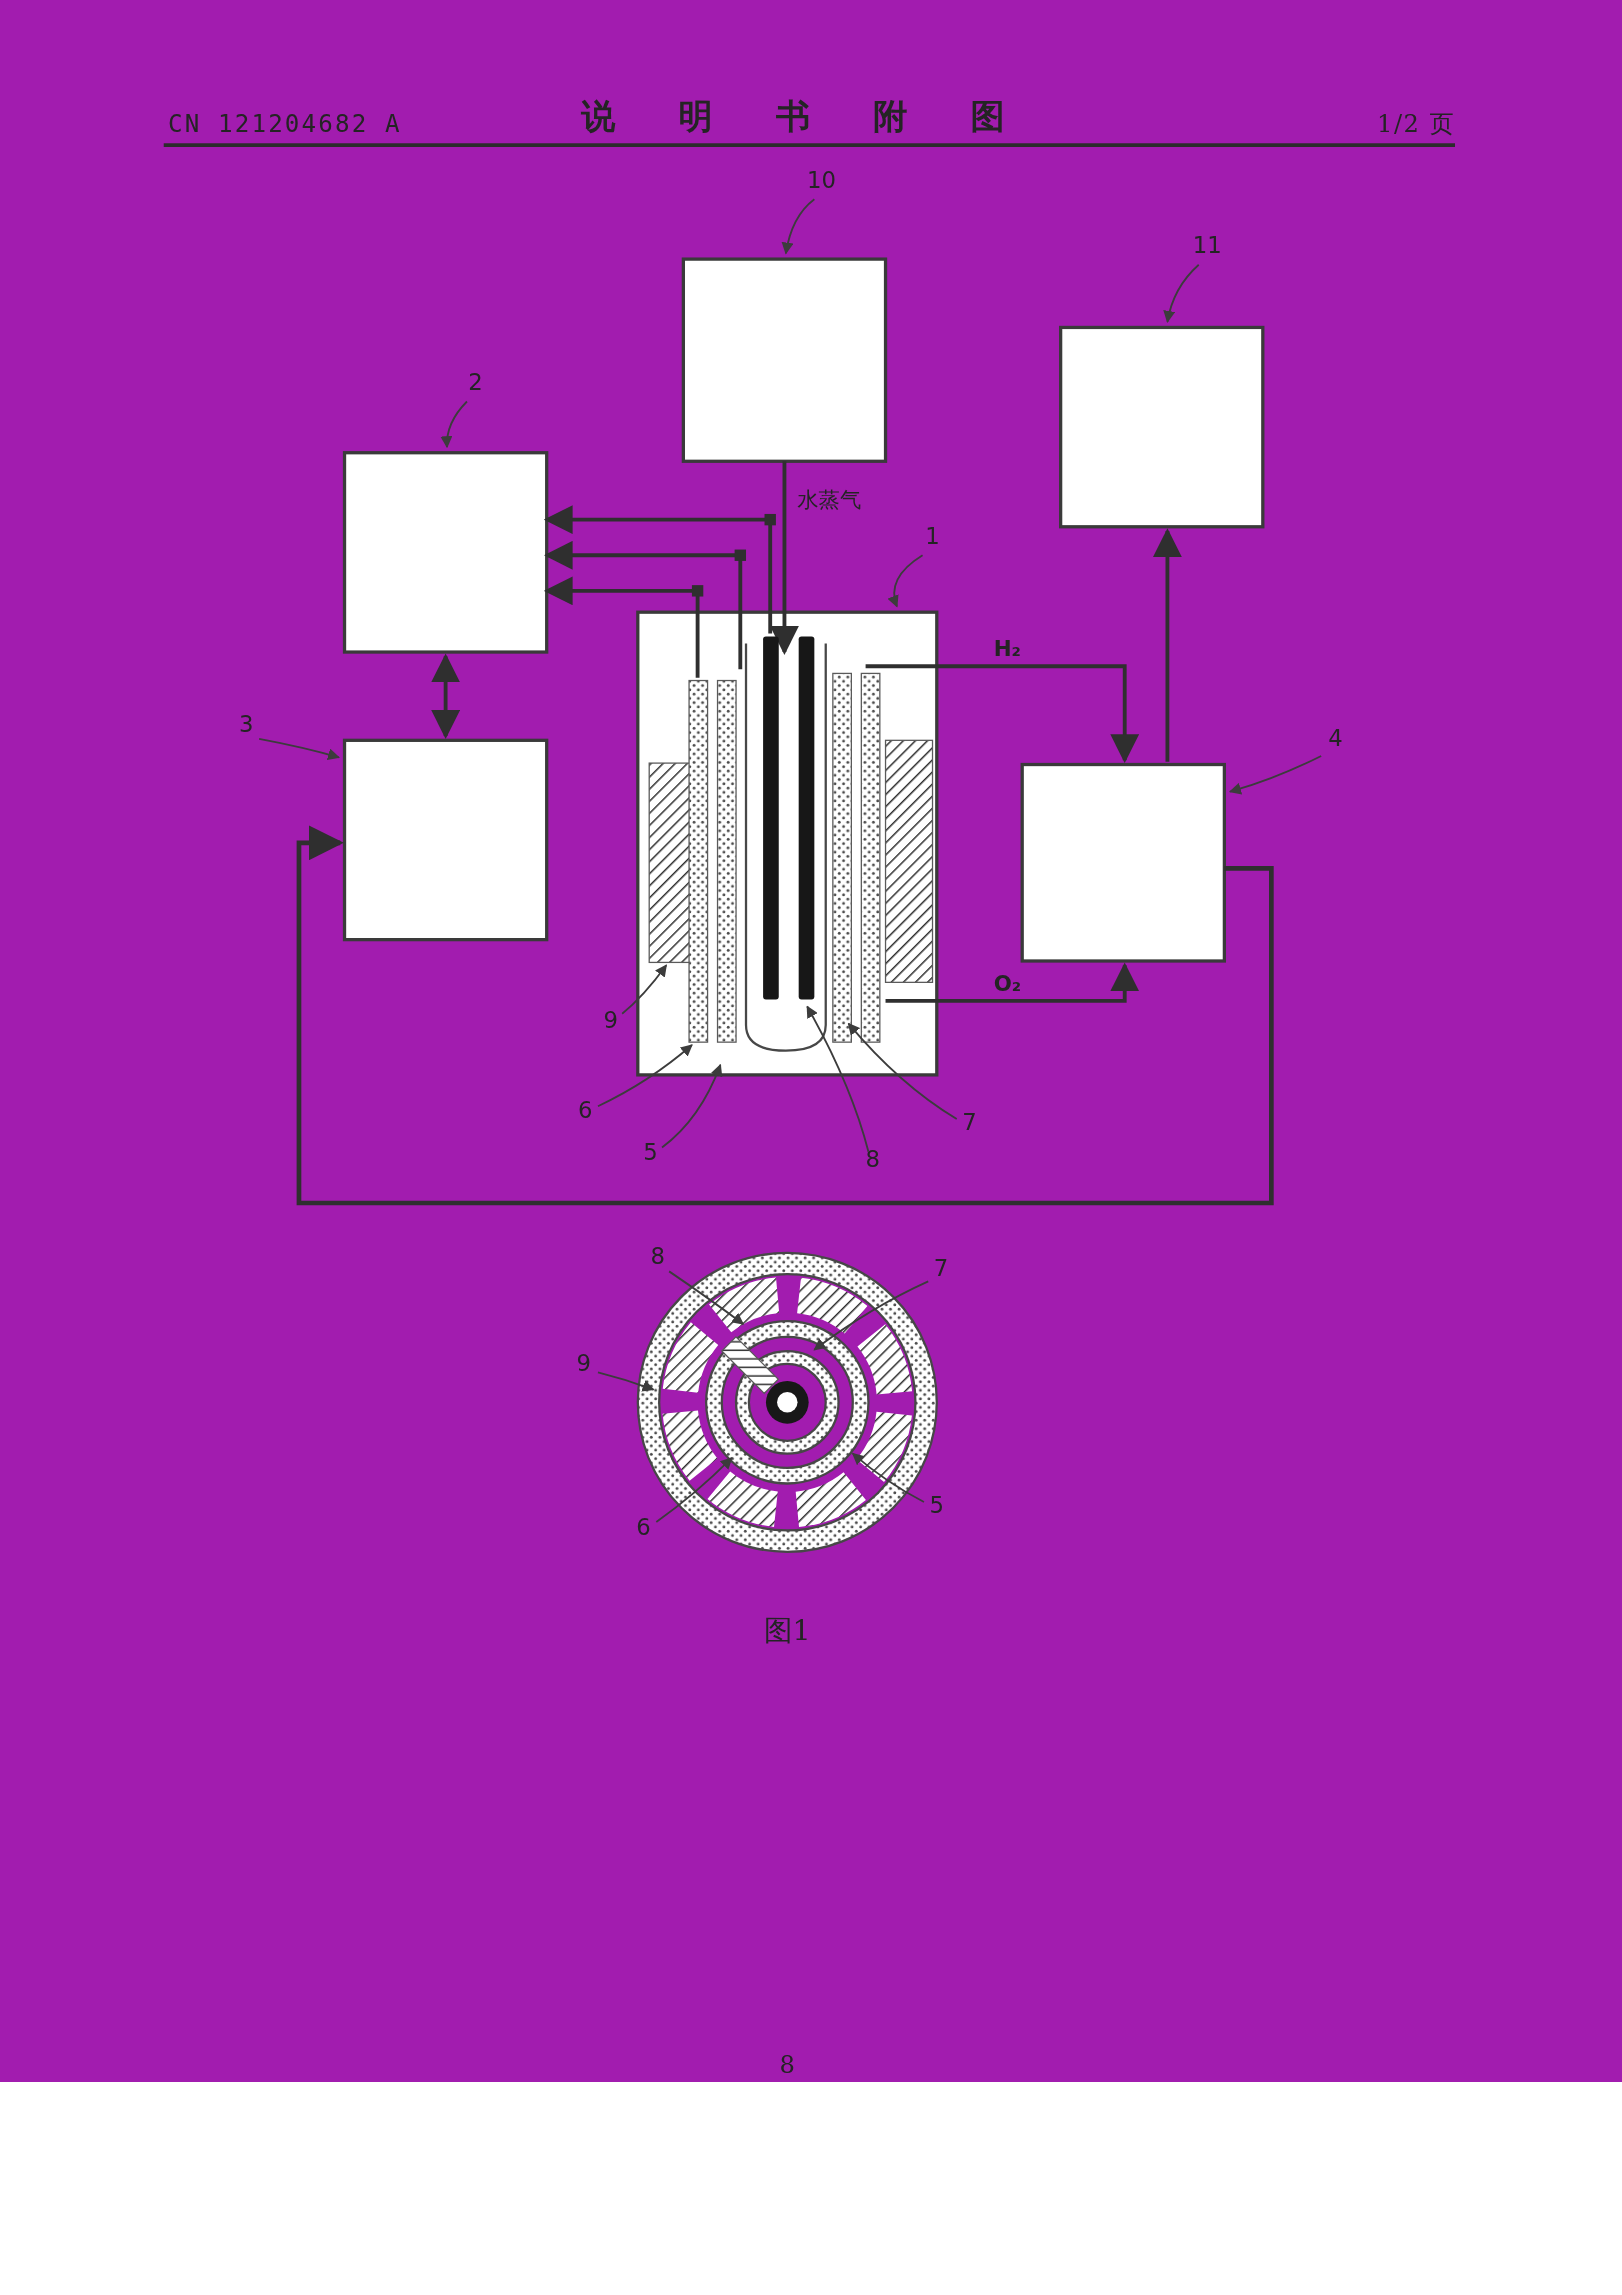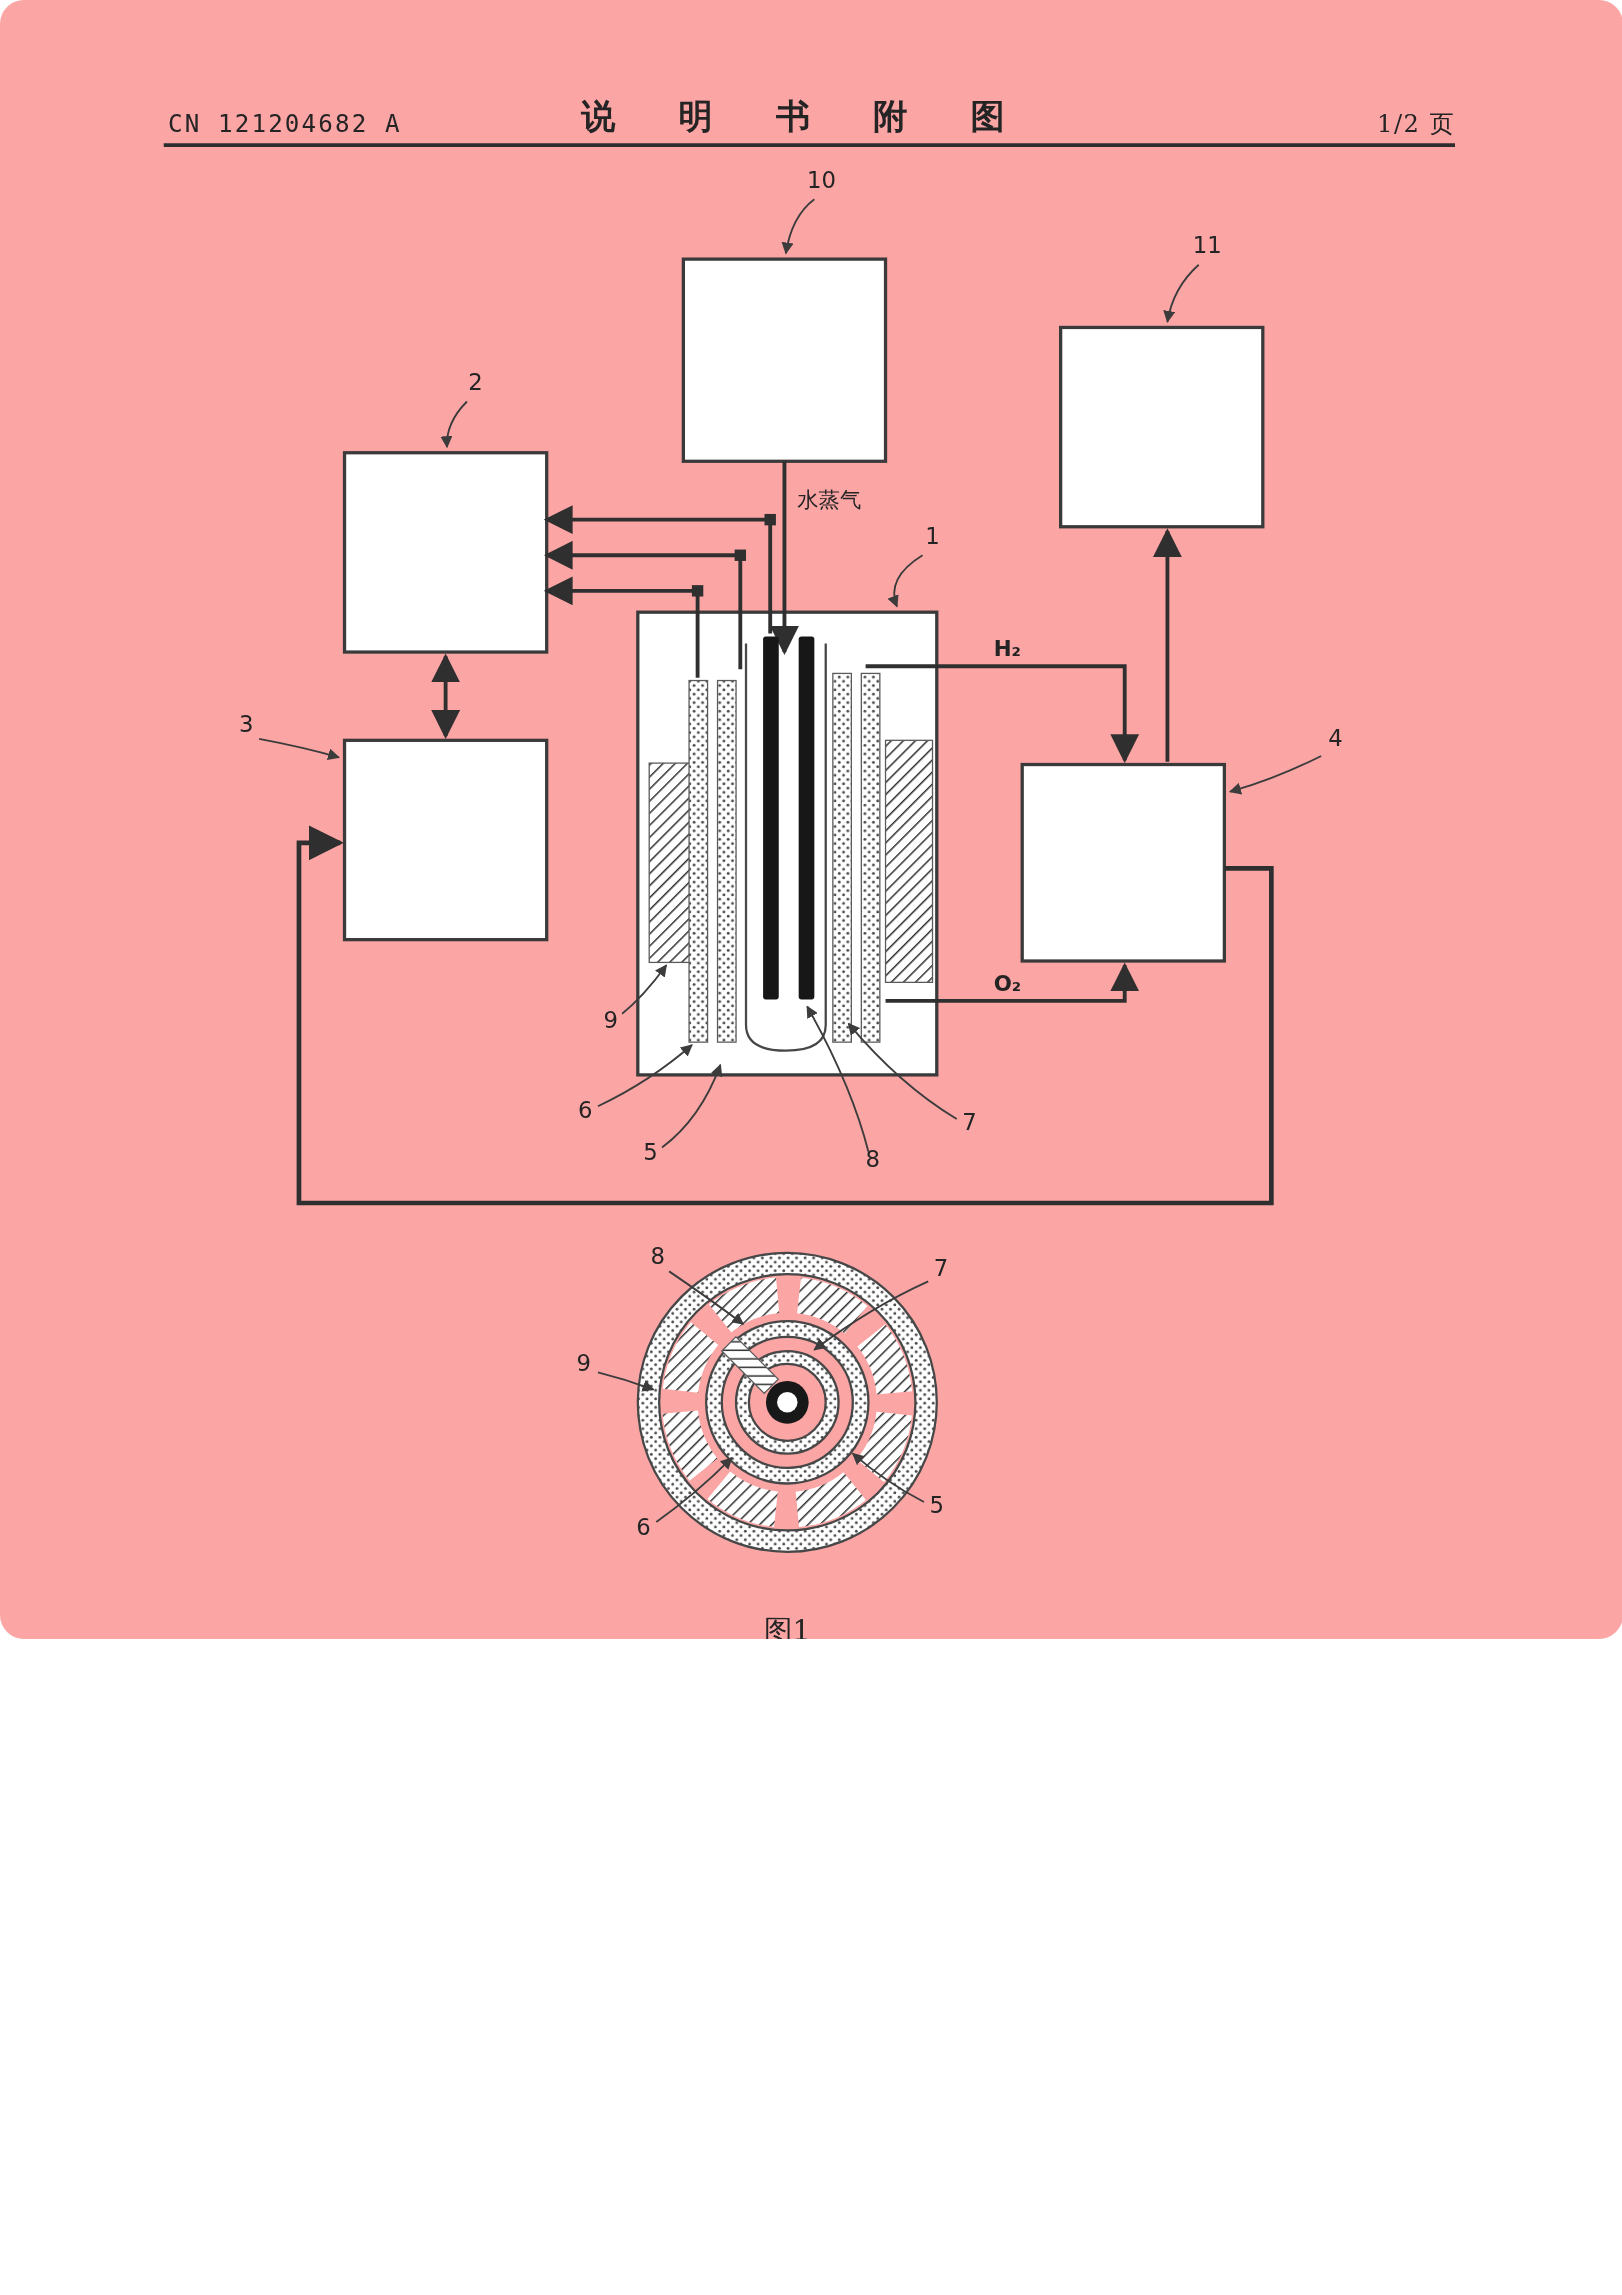--- a/index.html
+++ b/index.html
@@ -1,22 +1,21 @@
 <!DOCTYPE html>
 <html style="font-size:10.5px"><head>
 <meta charset="utf-8">
 <style>
   html,body{margin:0;padding:0;background:#ffffff;}
   .page{
     position:relative;
-    width:1623px;height:1639px;
-    background:#fca5a5;
+    width:1623px;height:2082px;
+    background:#a21caf;
     font-family:"DejaVu Sans","Liberation Sans",sans-serif;
     overflow:hidden;
-    border-radius:24px;
   }
   svg{position:absolute;inset:0;display:block;}
   text{fill:#242424;}
   .docnum{font-family:"DejaVu Sans Mono","Liberation Mono",monospace;font-size:17px;letter-spacing:1.5px;}
   .pageind{font-family:"DejaVu Serif","Liberation Serif",serif;font-size:17px;letter-spacing:1px;}
   .doctitle{font-family:"DejaVu Sans","Liberation Sans",sans-serif;font-size:24px;font-weight:bold;letter-spacing:18px;}
   .ref{font-size:16px;font-family:"DejaVu Sans",sans-serif;}
   .gas{font-size:15px;font-weight:bold;font-family:"DejaVu Sans",sans-serif;}
   .cjk{font-size:15px;font-family:"DejaVu Sans",sans-serif;}
   .caption{font-size:20px;font-family:"DejaVu Serif","Liberation Serif",serif;}

